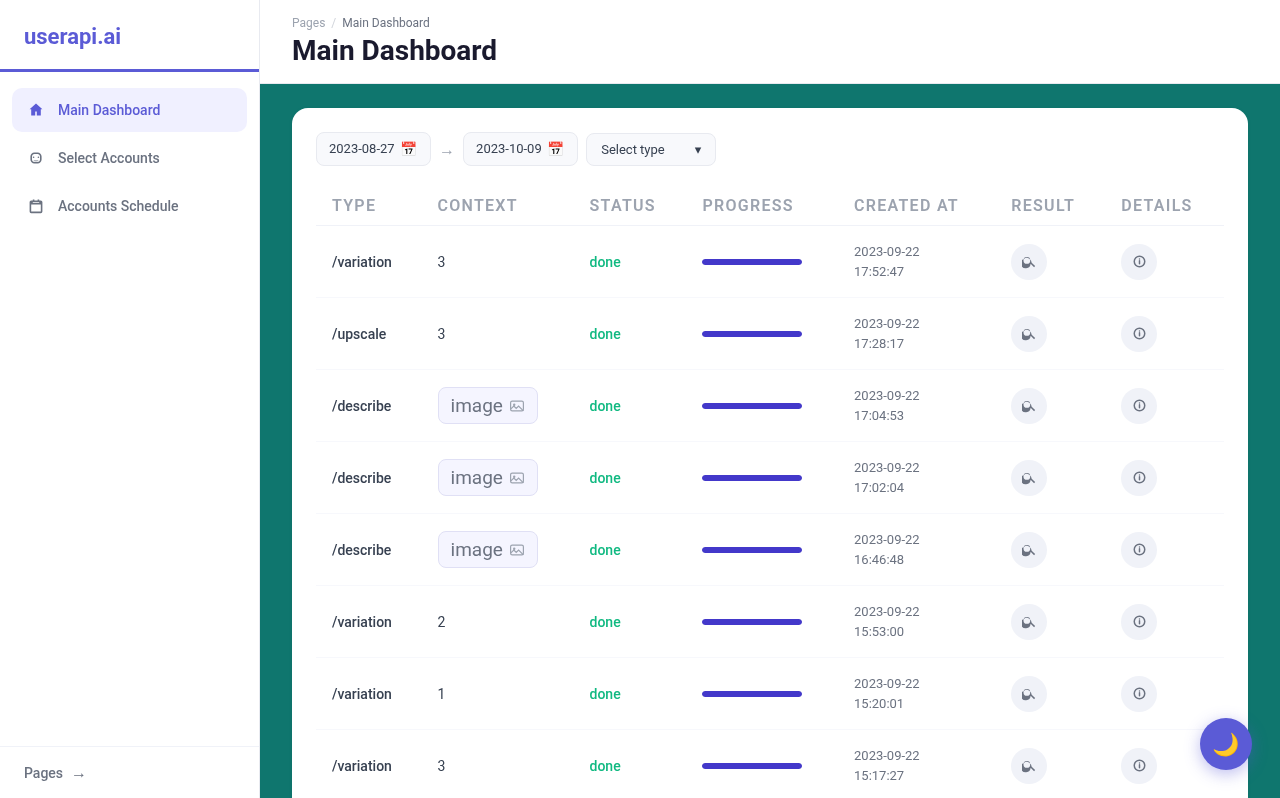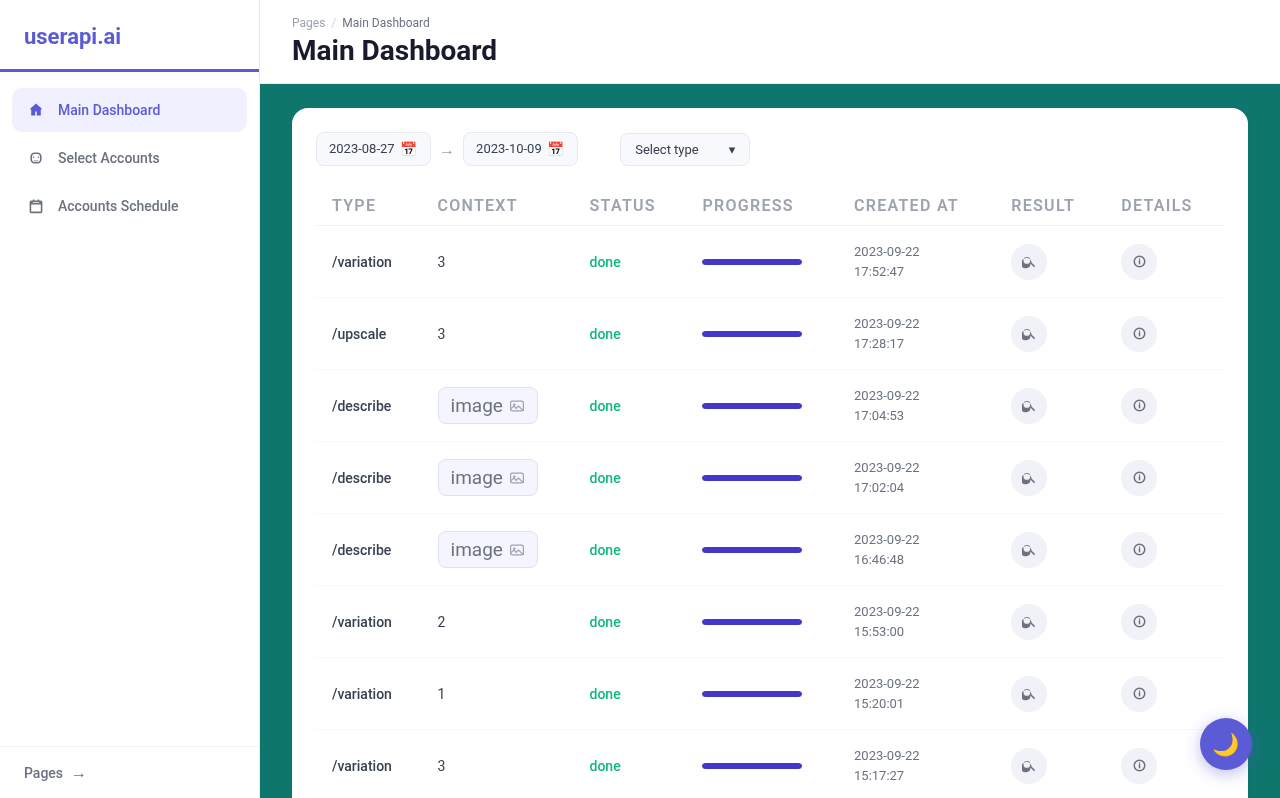--- a/index.html
+++ b/index.html
@@ -139,21 +139,20 @@
       gap: 6px;
       background: #f8f9fc;
       border: 1px solid #e8eaf0;
       border-radius: 8px;
       padding: 8px 14px;
       font-size: 13px;
       color: #374151;
       cursor: pointer;
       min-width: 130px;
       justify-content: space-between;
-      margin-left: 34px;
     }
 
     
     .table { width: 100%; border-collapse: collapse; }
     .table th {
       text-align: left;
       padding: 10px 16px;
       font-size: 16px;
       font-weight: 600;
       color: #9ca3af;

